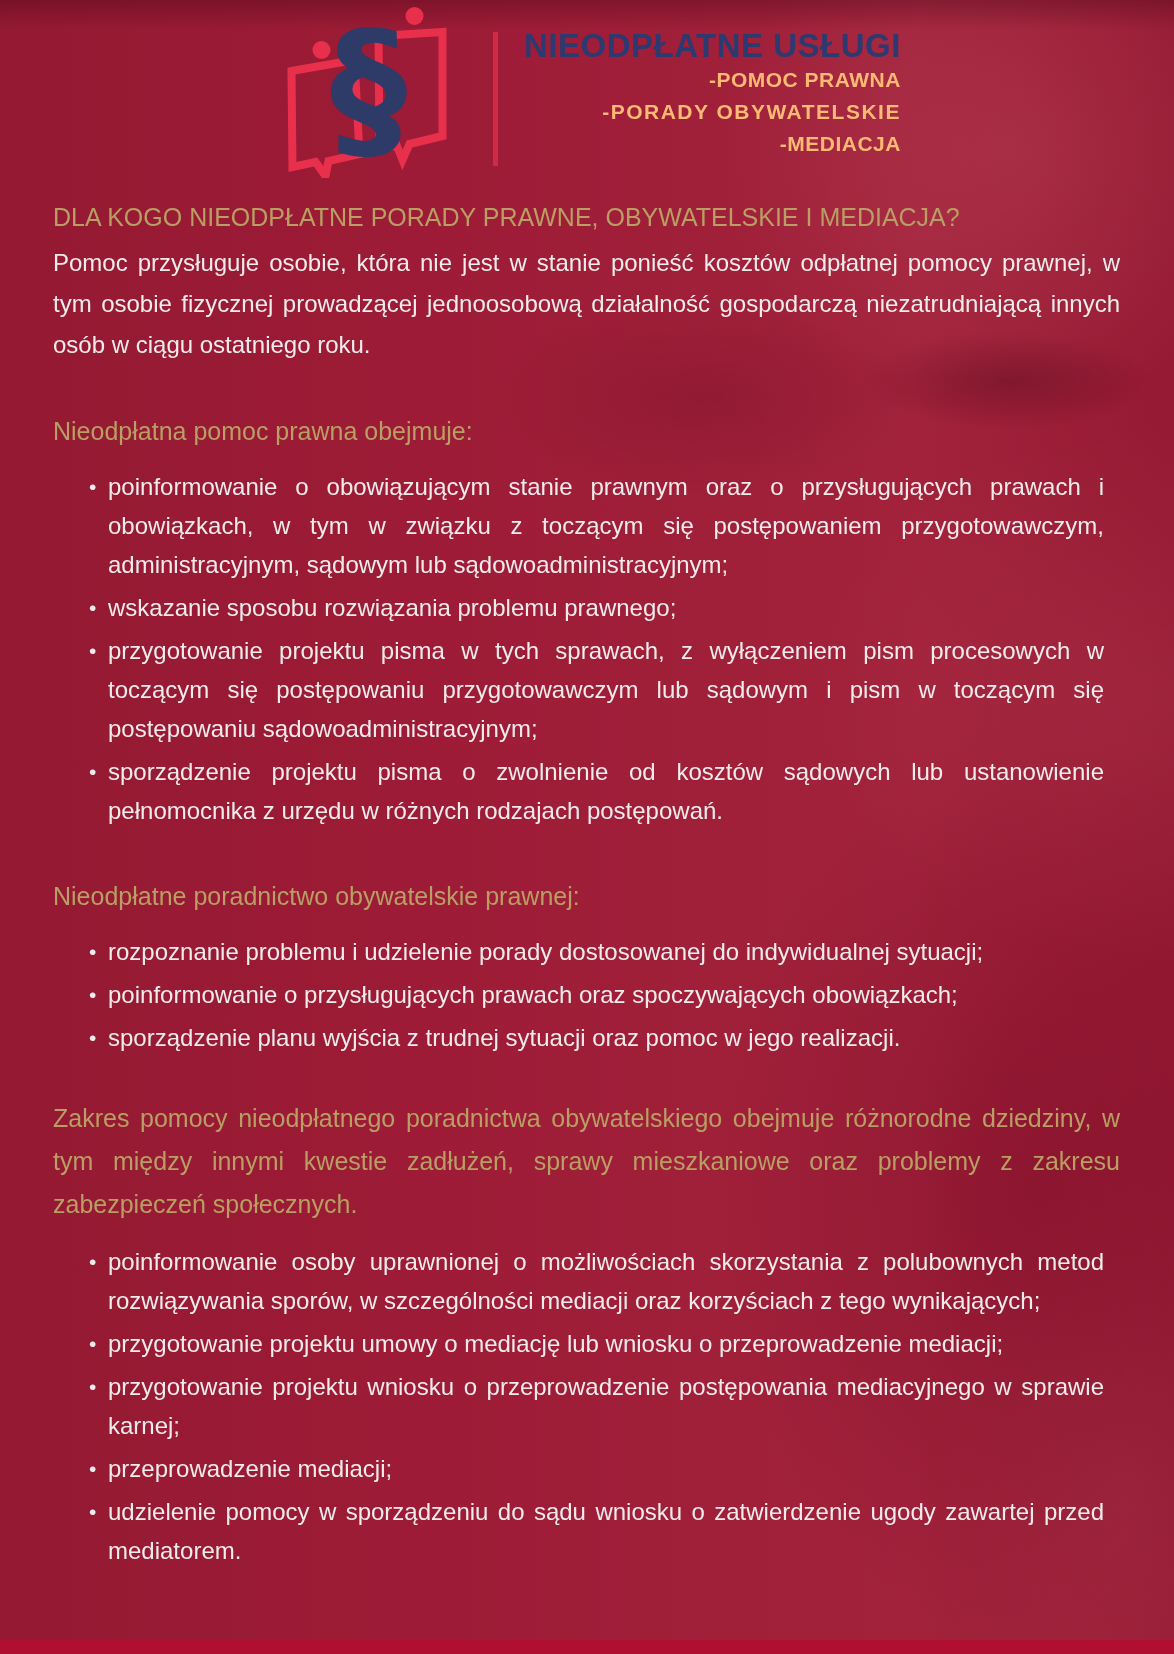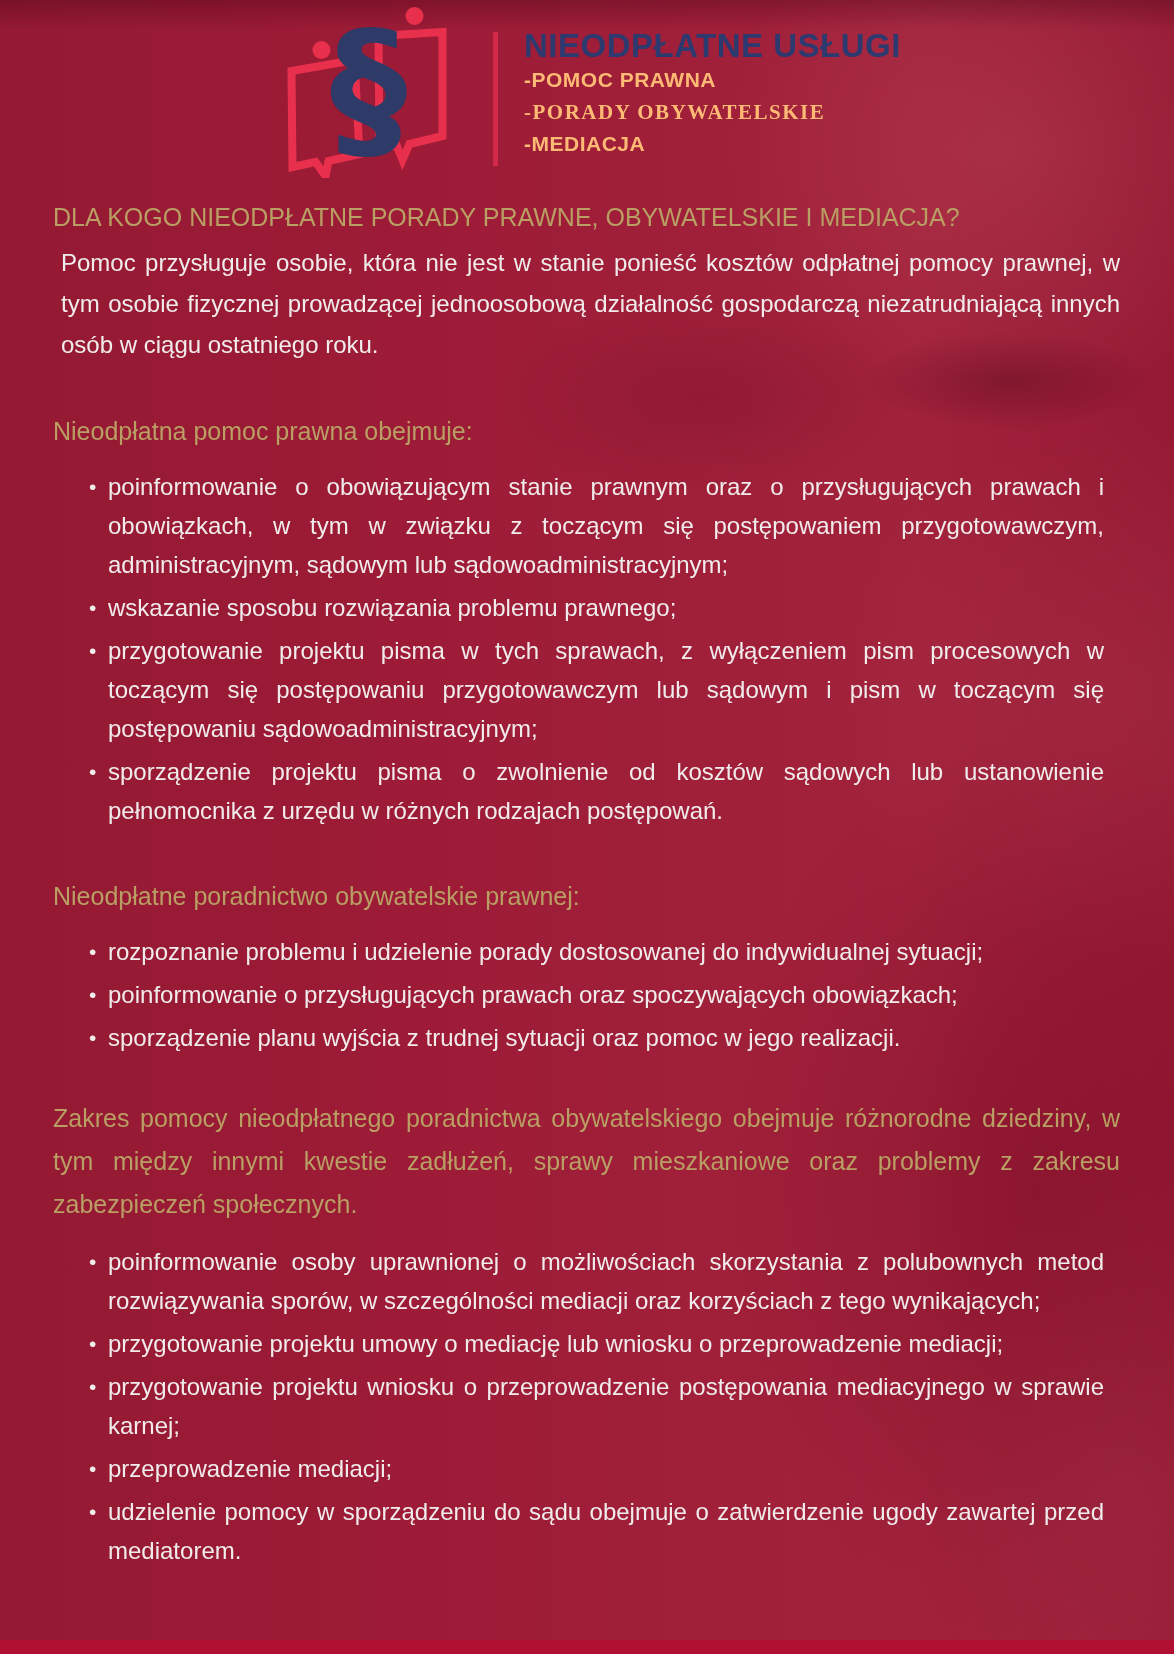--- a/index.html
+++ b/index.html
@@ -32,39 +32,39 @@
   .header{
     position:relative;
     display:flex;align-items:flex-start;
     padding:6px 0 0 264px;height:178px;
   }
   .logo-svg{width:205px;height:172px;flex:0 0 auto;}
   .header-divider{
     width:5px;height:134px;margin:26px 0 0 24px;
     background:#d32948;flex:0 0 auto;
   }
-  .header-text{margin:22px 0 0 26px;}
+  .header-text{margin:22px 0 0 26px;text-align:right;}
   .header-title{
     color:#2c3a70;font-size:33px;font-weight:bold;
     letter-spacing:.5px;line-height:36px;white-space:nowrap;
   }
   .header-service{
     color:#fdba74;font-size:21px;font-weight:bold;
     letter-spacing:.5px;line-height:32px;white-space:nowrap;
   }
-  .header-service.wide{letter-spacing:1.5px;font-family:Liberation Serif, serif;}
+  .header-service.wide{letter-spacing:1.5px;}
 
   
   .content{position:relative;padding:0 54px 0 53px;color:#f1ecec;}
   .page-title{
     margin:16px 0 0 0;
     color:#b99f63;font-size:25px;font-weight:normal;line-height:34px;
   }
   .intro{
-    margin:8px 0 0 8px;
+    margin:8px 0 0 0;
     font-size:24px;line-height:41px;text-align:justify;
   }
   .section-heading{
     margin:46px 0 6px 0;
     color:#b99f63;font-size:25px;font-weight:normal;line-height:40px;
   }
   ul.bullet-list{list-style:none;margin:16px;padding:0;}
   ul.bullet-list li{
     position:relative;padding-left:39px;margin:0 0 4px 0;
     font-size:24px;line-height:39px;text-align:justify;
@@ -131,19 +131,19 @@
   </div>
 
   <p class="highlight">Zakres pomocy nieodpłatnego poradnictwa obywatelskiego obejmuje różnorodne dziedziny, w tym między innymi kwestie zadłużeń, sprawy mieszkaniowe oraz problemy z zakresu zabezpieczeń społecznych.</p>
 
   <div>
     <ul class="bullet-list">
       <li>poinformowanie osoby uprawnionej o możliwościach skorzystania z polubownych metod rozwiązywania sporów, w szczególności mediacji oraz korzyściach z tego wynikających;</li>
       <li>przygotowanie projektu umowy o mediację lub wniosku o przeprowadzenie mediacji;</li>
       <li>przygotowanie projektu wniosku o przeprowadzenie postępowania mediacyjnego w sprawie karnej;</li>
       <li>przeprowadzenie mediacji;</li>
-      <li>udzielenie pomocy w sporządzeniu do sądu obejmuje o zatwierdzenie ugody zawartej przed mediatorem.</li>
+      <li>udzielenie pomocy w sporządzeniu do sądu wniosku o zatwierdzenie ugody zawartej przed mediatorem.</li>
     </ul>
   </div>
 
 </div>
 
 <div class="bottom-band"></div>
 
 </body></html>

